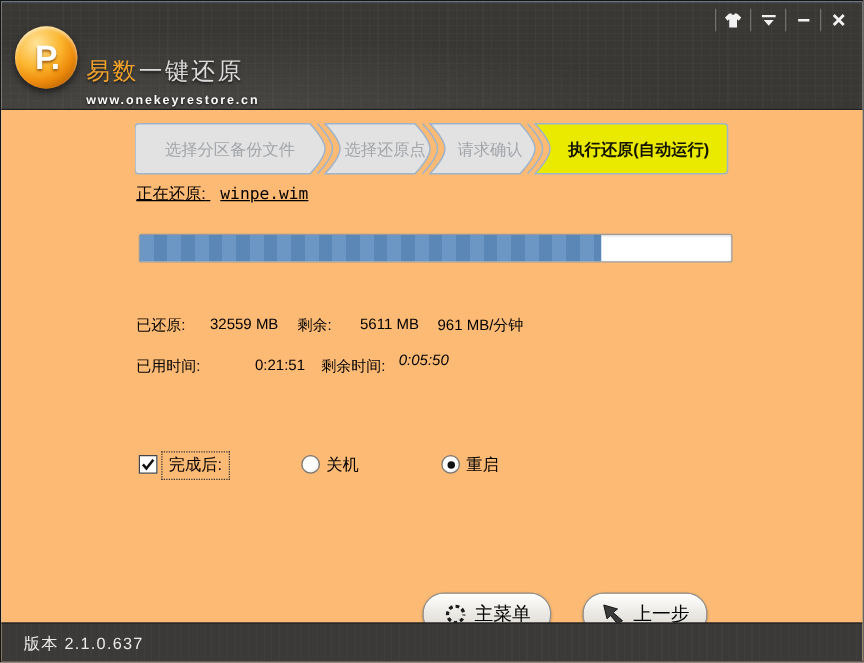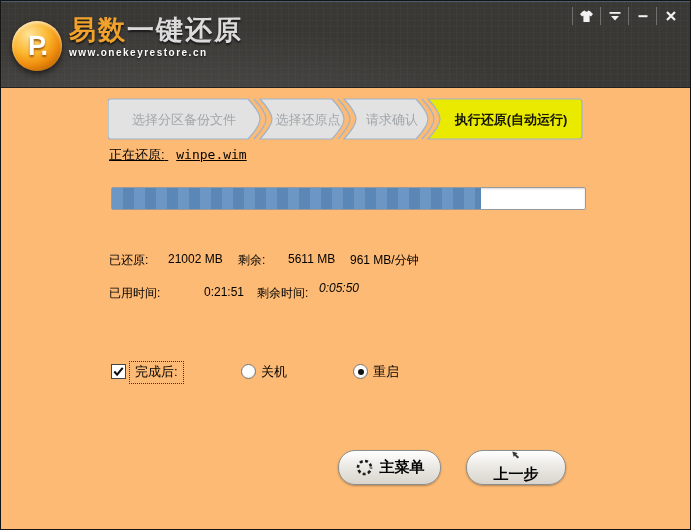--- a/index.html
+++ b/index.html
@@ -24,22 +24,22 @@
     position:absolute;left:11px;top:20px;width:50px;height:50px;border-radius:50%;
     background:radial-gradient(circle at 35% 28%, #ffe49a, #fbb52e 40%, #ef8d0d 62%, #b35c00 88%, #8a4300 100%);
     box-shadow:0 3px 6px rgba(0,0,0,0.55), inset 0 2px 3px rgba(255,255,255,0.6);
     display:flex;align-items:center;justify-content:center;
   }
   .logo-glyph{
     color:#fff;font-weight:bold;font-size:27px;line-height:1;
     text-shadow:0 2px 2px rgba(140,70,0,0.8);letter-spacing:-2px;
   }
   .title-block{position:absolute;left:68px;top:14px;}
-  .title-line{font-size:27px;font-weight:bold;letter-spacing:2px;line-height:30px;
-    text-shadow:0 2px 2px rgba(0,0,0,0.6);}
+  .title-line{font-size:19px;font-weight:normal;letter-spacing:2px;line-height:30px;
+    text-shadow:0 2px 2px rgba(0,0,0,0.6);margin-top:28px;}
   .brand{color:#f0a22c;}
   .brand-rest{color:#dbdbdb;}
   .website{
     margin-top:2px;font-size:10px;font-weight:bold;color:#fdfdfd;
     letter-spacing:1.5px;text-shadow:0 1px 2px rgba(0,0,0,0.8);
   }
   .win-controls{
     position:absolute;right:6px;top:4px;height:22px;display:flex;align-items:center;
   }
   .win-btn{
@@ -76,26 +76,26 @@
   }
   .radio{
     position:absolute;top:276px;width:13px;height:13px;border-radius:50%;
     border:1px solid #777;background:radial-gradient(circle at 40% 35%, #fff 55%, #d7d7d7);
     display:flex;align-items:center;justify-content:center;
   }
   .radio .dot{width:6px;height:6px;border-radius:50%;background:#111;}
   .radio-label{position:absolute;top:275px;font-size:13px;color:#000;}
   
   .pill-btn{
-    position:absolute;top:362px;height:33px;border-radius:17px;
+    position:absolute;top:386px;height:33px;border-radius:17px;
     border:1px solid #8e8e8e;
     background:linear-gradient(#ffffff,#eceae5 45%,#d9d5ce);
     box-shadow:0 1px 2px rgba(0,0,0,0.3), inset 0 1px 0 #fff;
     display:flex;align-items:center;justify-content:center;gap:6px;
-    font-size:15px;font-weight:bold;color:#000;cursor:default;
+    font-size:15px;font-weight:normal;color:#000;cursor:default;
   }
   
   .footer{
     position:absolute;left:0;top:497px;width:100%;height:31px;
     background-color:#3b3a38;
     background-image:repeating-linear-gradient(90deg, rgba(255,255,255,0.025) 0 1px, transparent 1px 6px);
     border-top:1px solid #242322;
     display:flex;align-items:center;
   }
   .version{margin-left:18px;font-size:13px;color:#eaeaea;letter-spacing:1px;}
@@ -166,21 +166,21 @@
     <div class="status-line">
       <span>正在还原:</span>
       <span class="file">winpe.wim</span>
     </div>
 
     <div class="progress-track">
       <div class="progress-fill" style="width: 78%;"></div>
     </div>
 
     <div class="stat" style="left:108px;top:164px;">已还原:</div>
-    <div class="stat" style="left:167px;top:164px;">21002 MB</div>
+    <div class="stat" style="left:167px;top:164px;">32559 MB</div>
     <div class="stat" style="left:237px;top:164px;">剩余:</div>
     <div class="stat" style="left:287px;top:164px;">5611 MB</div>
     <div class="stat" style="left:349px;top:164px;">961 MB/分钟</div>
 
     <div class="stat" style="left:108px;top:197px;">已用时间:</div>
     <div class="stat" style="left:203px;top:197px;">0:21:51</div>
     <div class="stat" style="left:256px;top:197px;">剩余时间:</div>
     <div class="stat" style="left:318px;top:193px;font-style:italic;">0:05:50</div>
 
     <div class="checkbox">
@@ -197,22 +197,25 @@
         <div class="dot"></div>
       </div>
     <div class="radio-label" style="left:372px;">重启</div>
 
     <div class="pill-btn" style="left:337px;width:101px;">
       <svg width="19" height="19" viewBox="0 0 19 19">
         <circle cx="9.5" cy="9.5" r="6.5" fill="none" stroke="#1c1c1c" stroke-width="2.6" stroke-dasharray="3 2.4" stroke-dashoffset="2"></circle>
       </svg>
       <span>主菜单</span>
     </div>
-    <div class="pill-btn" style="left:465px;width:98px;flex-direction:column;">
+    <div class="pill-btn" style="left:465px;width:98px;">
       <svg width="20" height="19" viewBox="0 0 20 19">
         <path d="M2,2 L13,5.2 L9.4,8 L17,14.6 L13.2,17.2 L7.4,10.4 L4.6,13 Z" fill="#3a3a3a" stroke="#141414" stroke-width="0.8"></path>
       </svg>
       <span>上一步</span>
     </div>
   </div>
 
+  <div class="footer">
+    <span class="version">版本 2.1.0.637</span>
+  </div>
 
 </div>
 
 </body></html>

